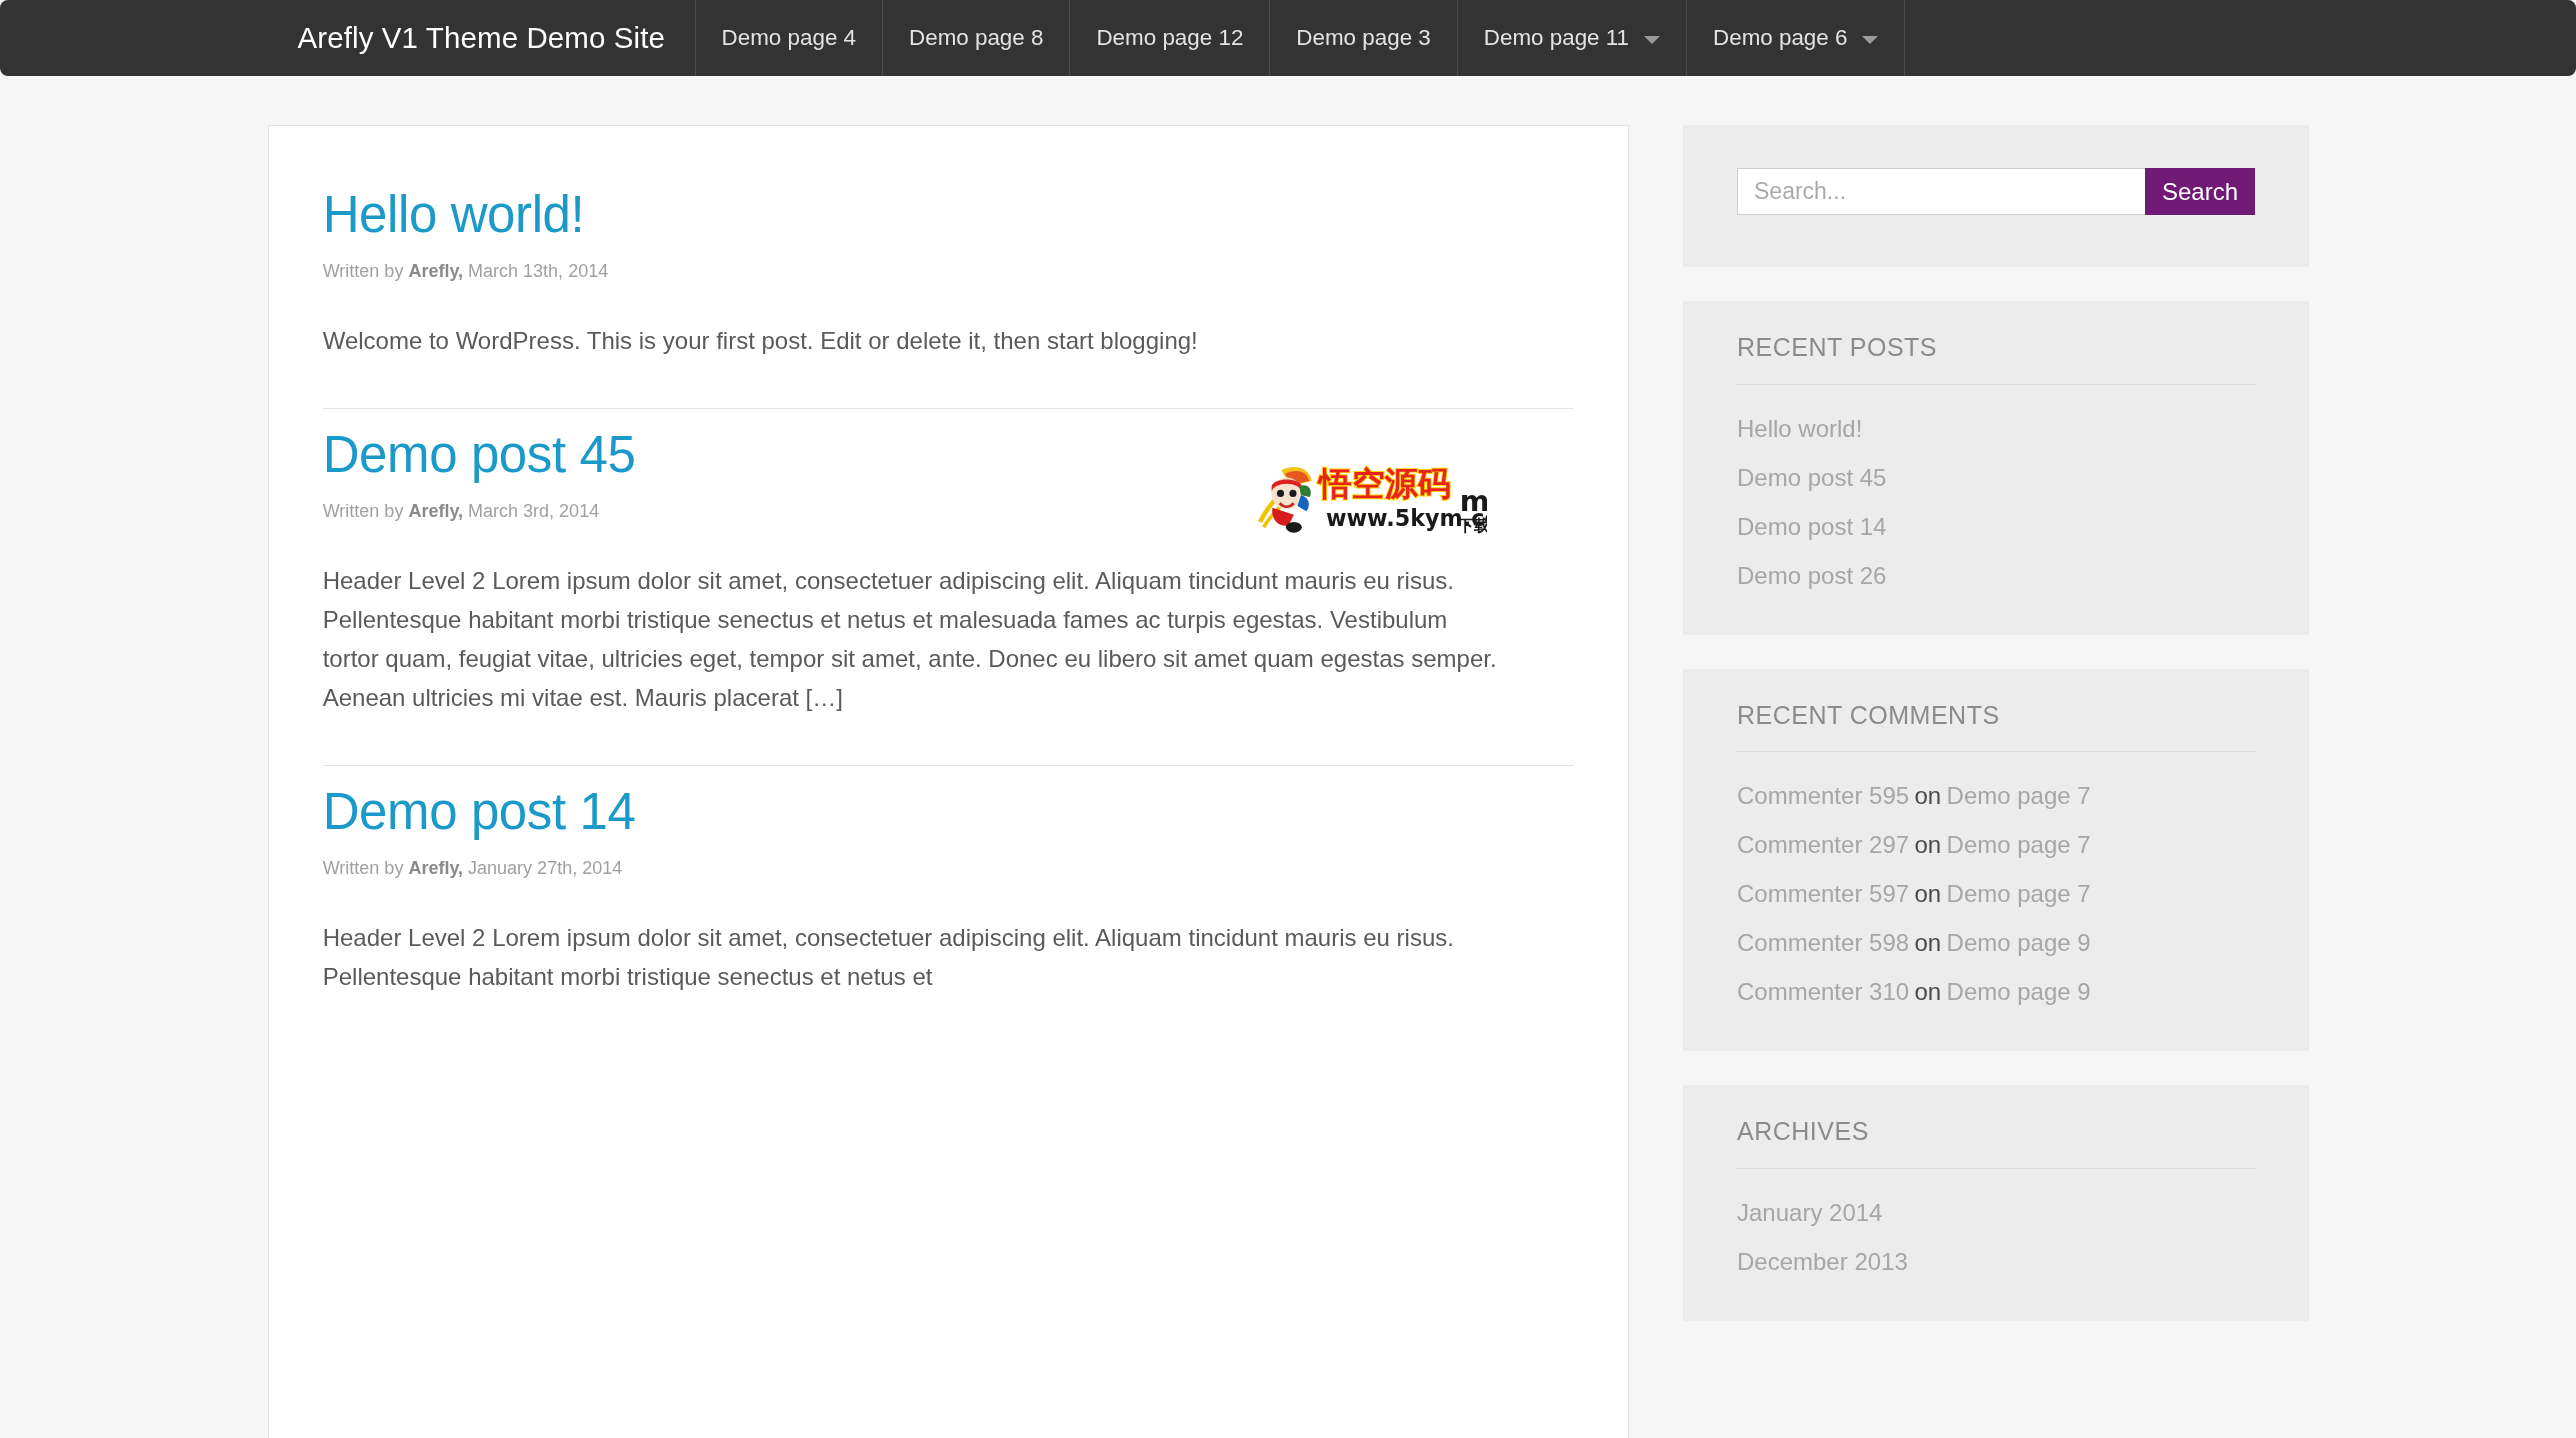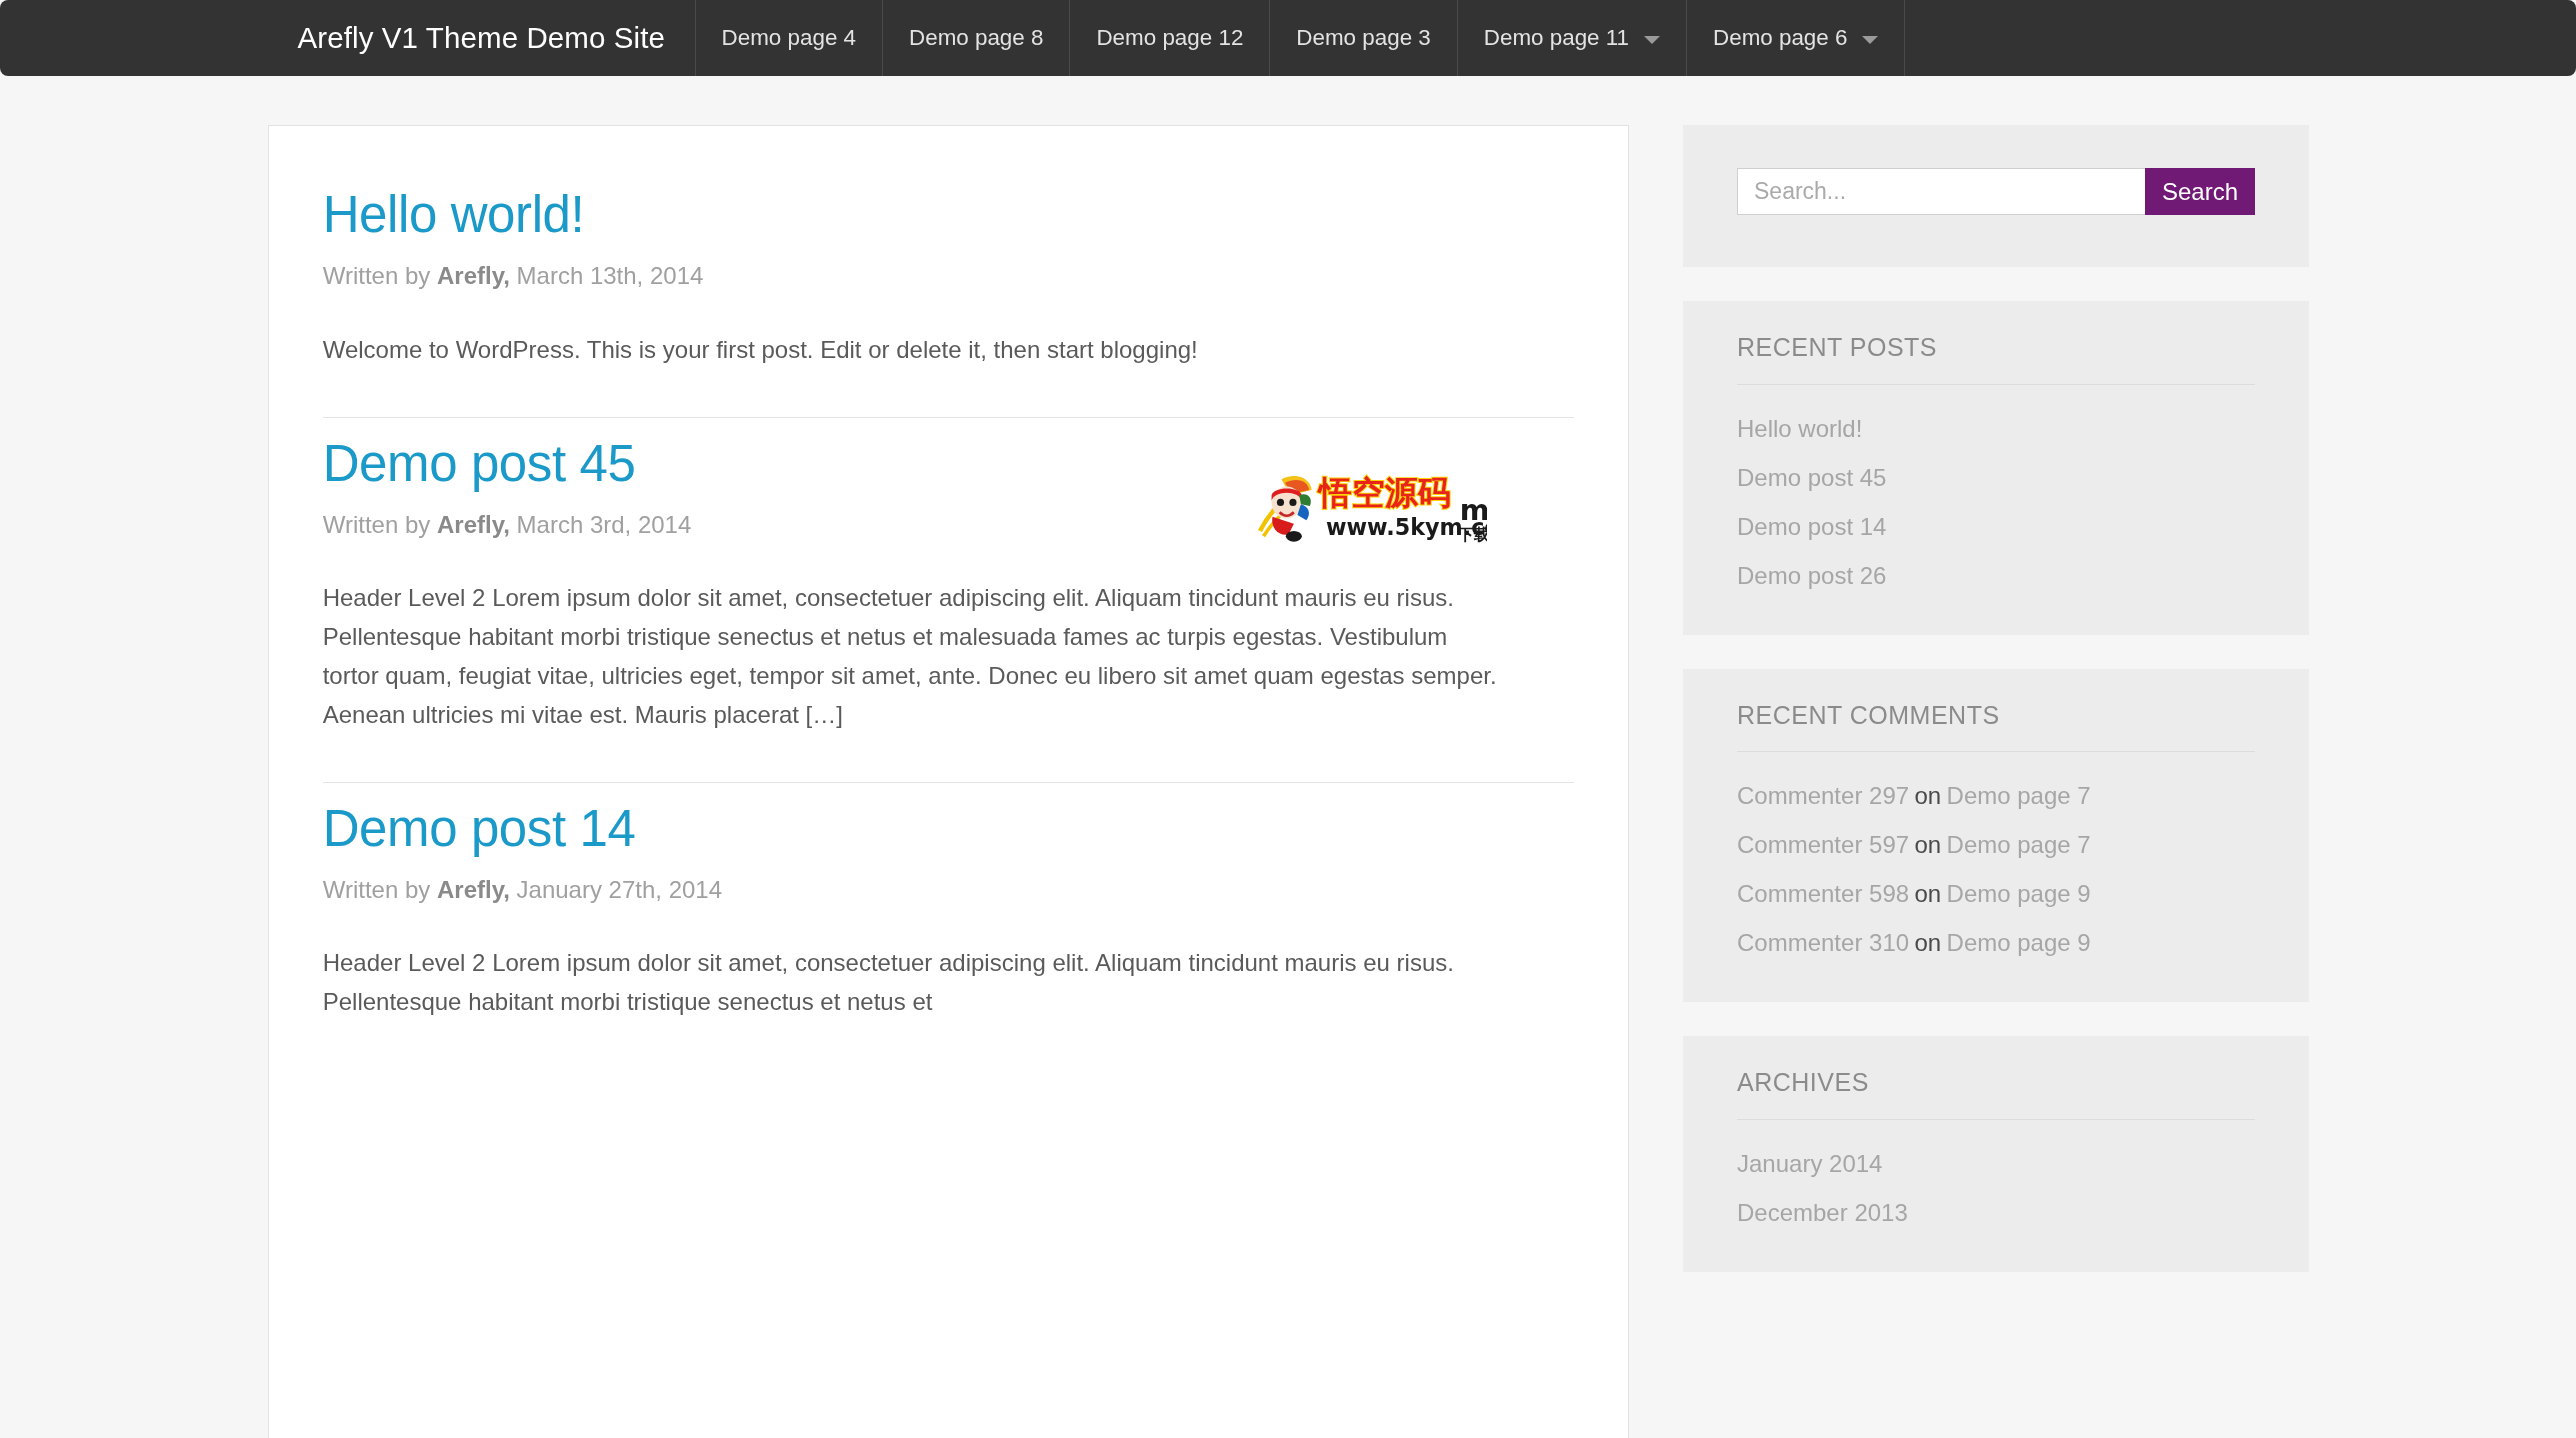--- a/index.html
+++ b/index.html
@@ -100,21 +100,21 @@
     line-height: 1.1;
     letter-spacing: -0.4px;
     margin: 18px 0 0 19.7px;
     cursor: pointer;
     text-decoration: none;
     display: inline-block;
   }
 
   .post-meta {
     color: #a0a0a0;
-    font-size: 24px;
+    font-size: 18px;
     margin: 16px 0 0 19.7px;
     line-height: 1.4;
   }
   .post-meta .author { color: #8a8a8a; font-weight: 700; }
 
   .post-body {
     color: #5a5a5a;
     font-size: 24px;
     line-height: 1.62;
     margin: 38px 0 0 19.7px;
@@ -306,20 +306,21 @@
           <li><a class="widget-link">Hello world!</a></li>
           <li><a class="widget-link">Demo post 45</a></li>
           <li><a class="widget-link">Demo post 14</a></li>
           <li><a class="widget-link">Demo post 26</a></li>
         </ul>
     </div>
 
     <div class="widget">
       <div class="widget-title">Recent Comments</div>
       <ul class="widget-list">
+          <li class="comment-row"><a class="widget-link">Commenter 595</a><span class="on-word">on</span><a class="widget-link">Demo page 7</a></li>
           <li class="comment-row"><a class="widget-link">Commenter 297</a><span class="on-word">on</span><a class="widget-link">Demo page 7</a></li>
           <li class="comment-row"><a class="widget-link">Commenter 597</a><span class="on-word">on</span><a class="widget-link">Demo page 7</a></li>
           <li class="comment-row"><a class="widget-link">Commenter 598</a><span class="on-word">on</span><a class="widget-link">Demo page 9</a></li>
           <li class="comment-row"><a class="widget-link">Commenter 310</a><span class="on-word">on</span><a class="widget-link">Demo page 9</a></li>
         </ul>
     </div>
 
     <div class="widget">
       <div class="widget-title">Archives</div>
       <ul class="widget-list">

